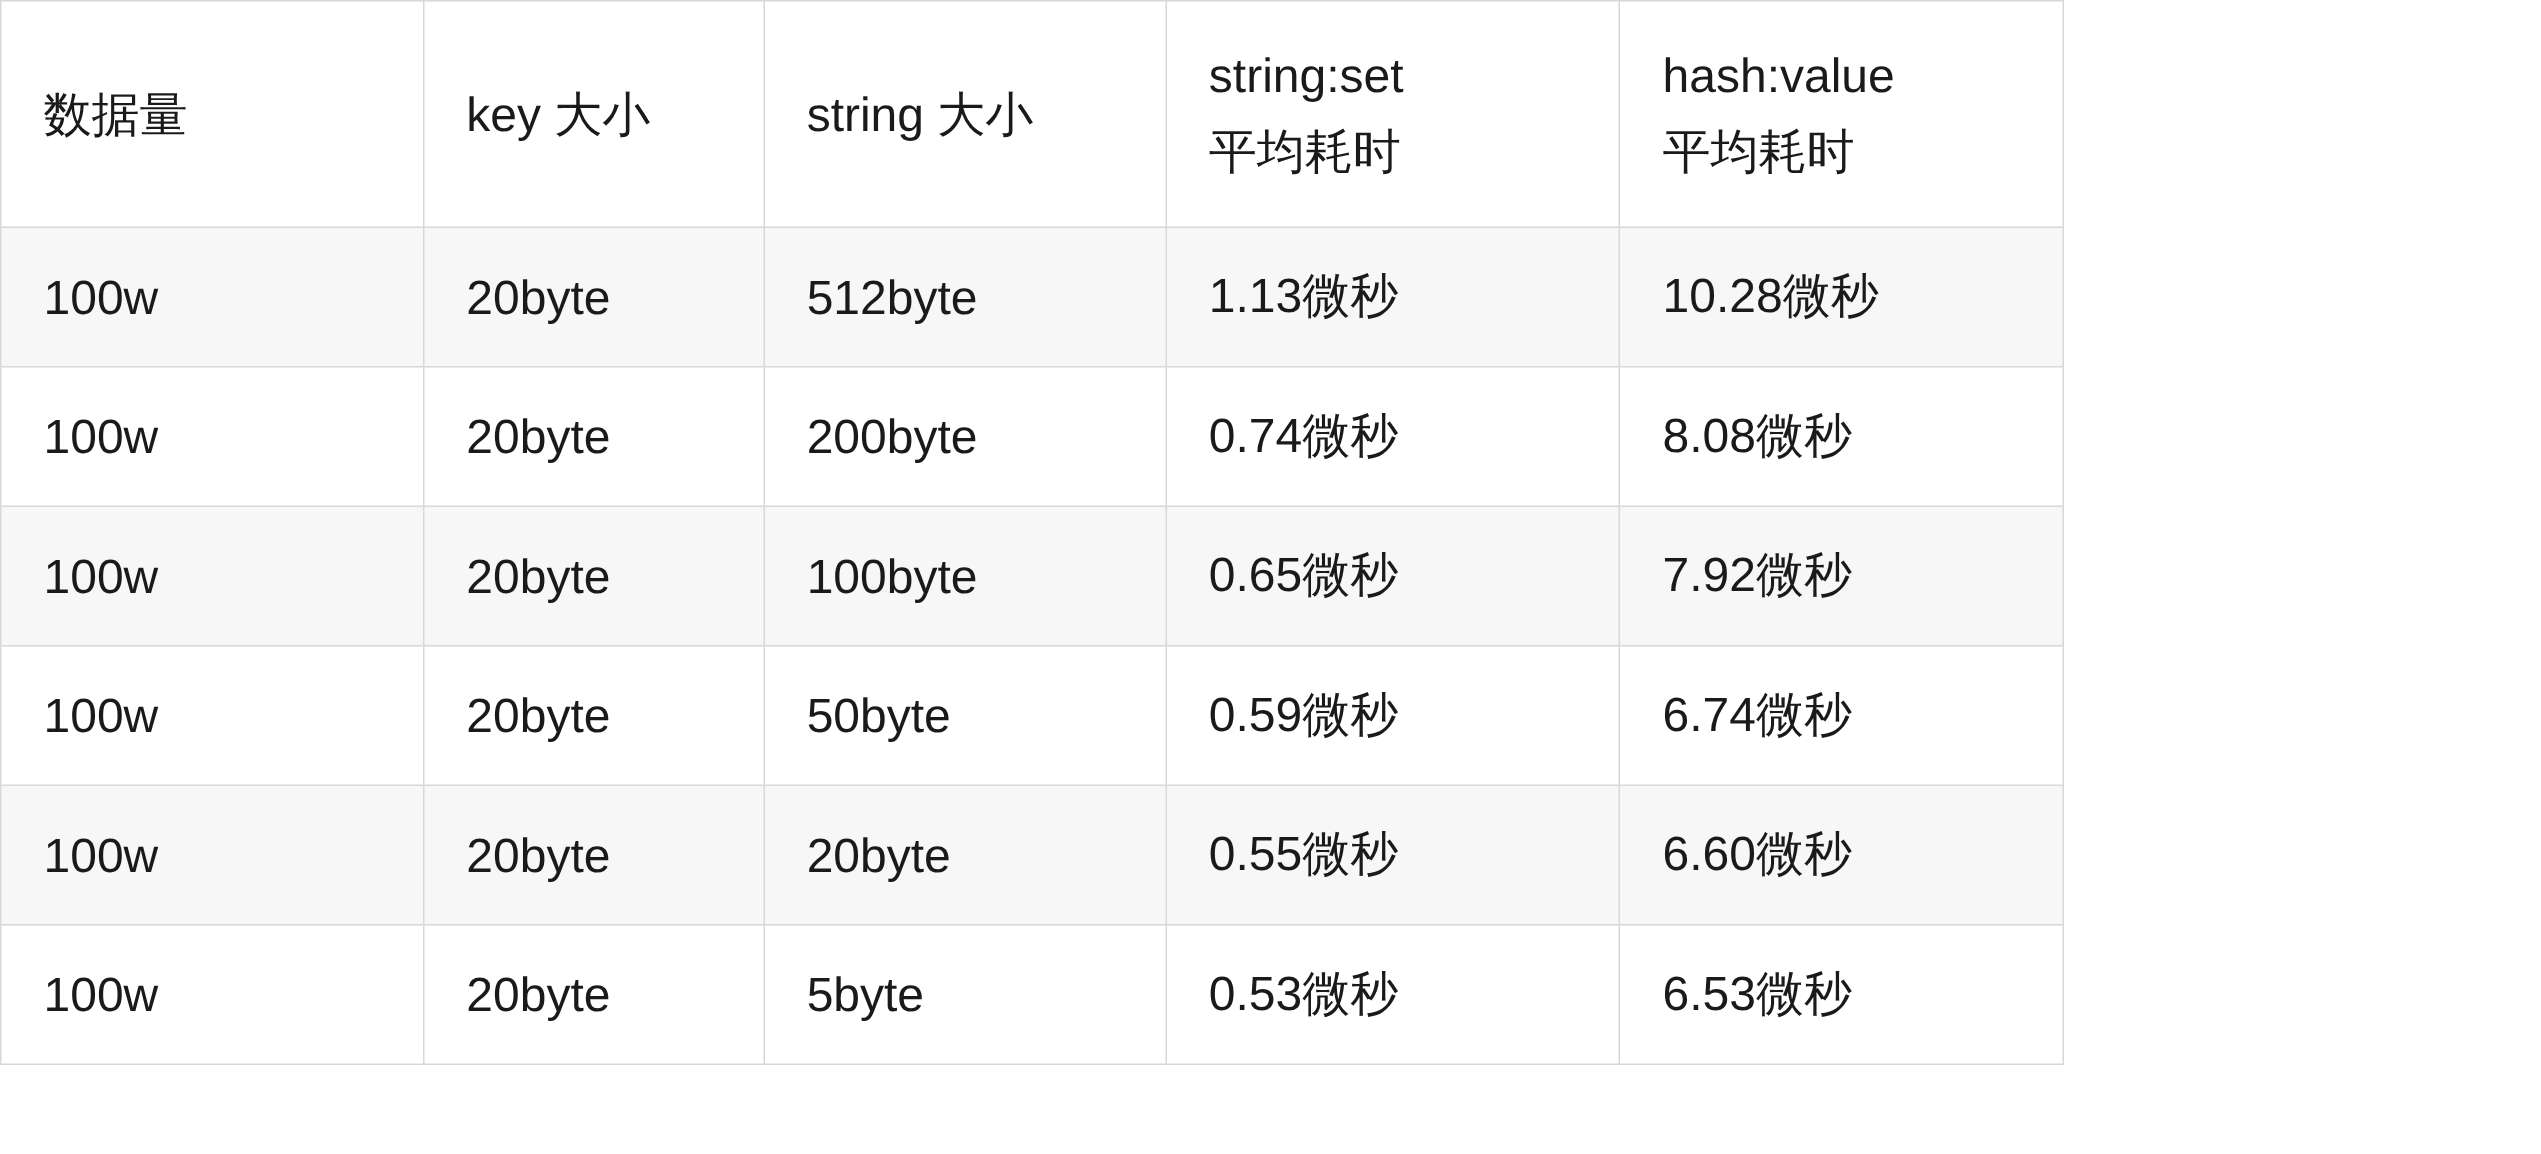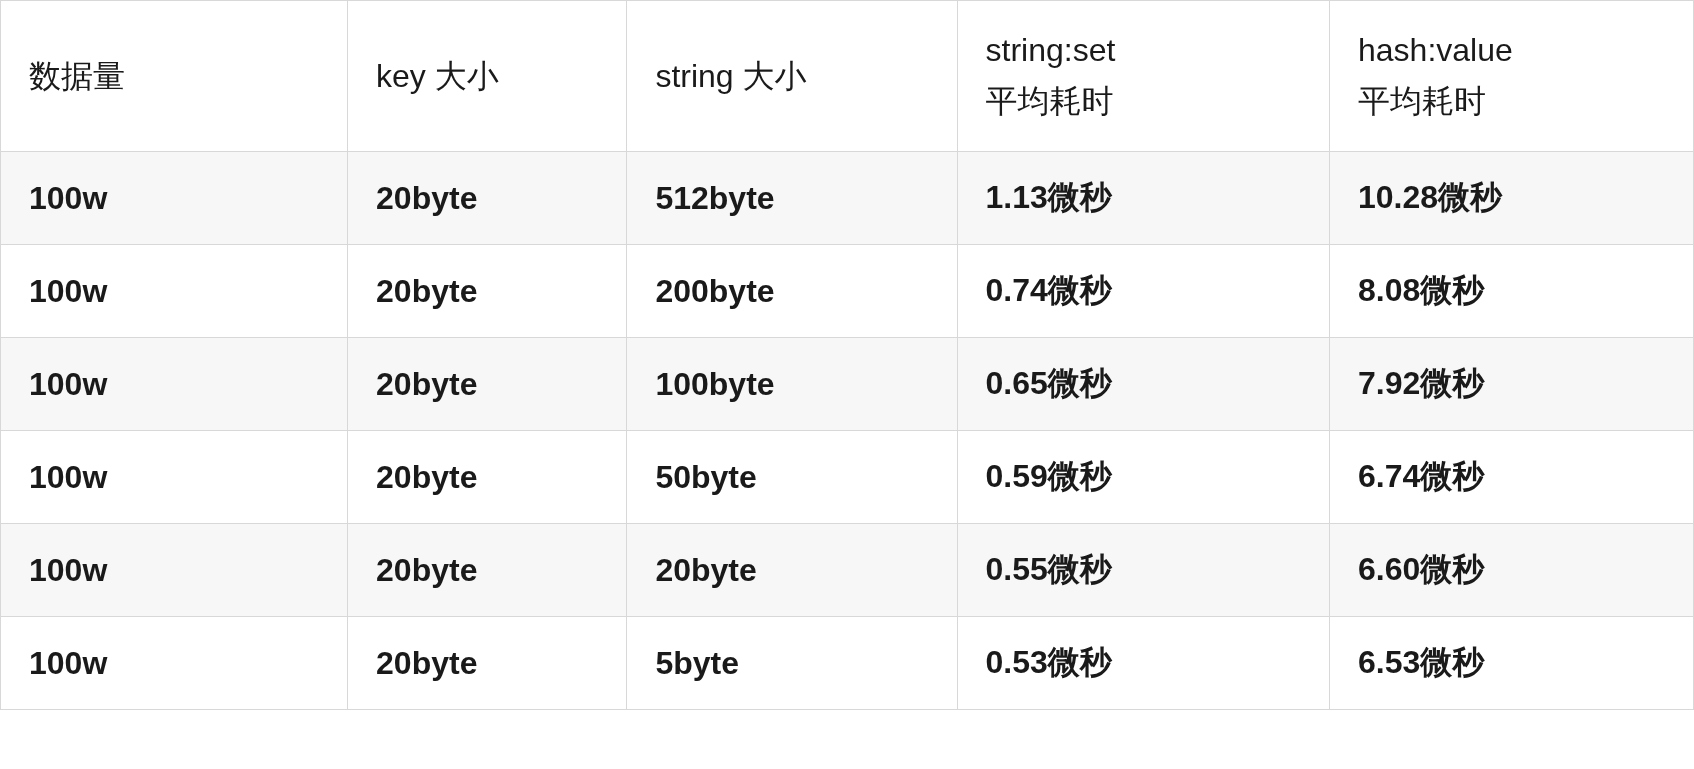--- a/index.html
+++ b/index.html
@@ -7,30 +7,30 @@
       padding: 0;
       box-sizing: border-box;
     }
     body {
       font-family: -apple-system, BlinkMacSystemFont, "Segoe UI", "PingFang SC", "Hiragino Sans GB", "Microsoft YaHei", sans-serif;
       background: #ffffff;
       padding: 0;
     }
     table {
       border-collapse: collapse;
-      width: 1694px;
+      width: 1376px;
       table-layout: fixed;
     }
     th, td {
       border: 1px solid #d8d8d8;
       padding: 24px 28px;
       text-align: left;
       font-size: 32px;
       color: #1a1a1a;
-      font-weight: 700;
+      font-weight: 400;
       vertical-align: middle;
     }
     th {
       background: #ffffff;
       font-weight: 400;
       line-height: 1.6;
     }
     tbody tr:nth-child(odd) {
       background: #f7f7f7;
     }

